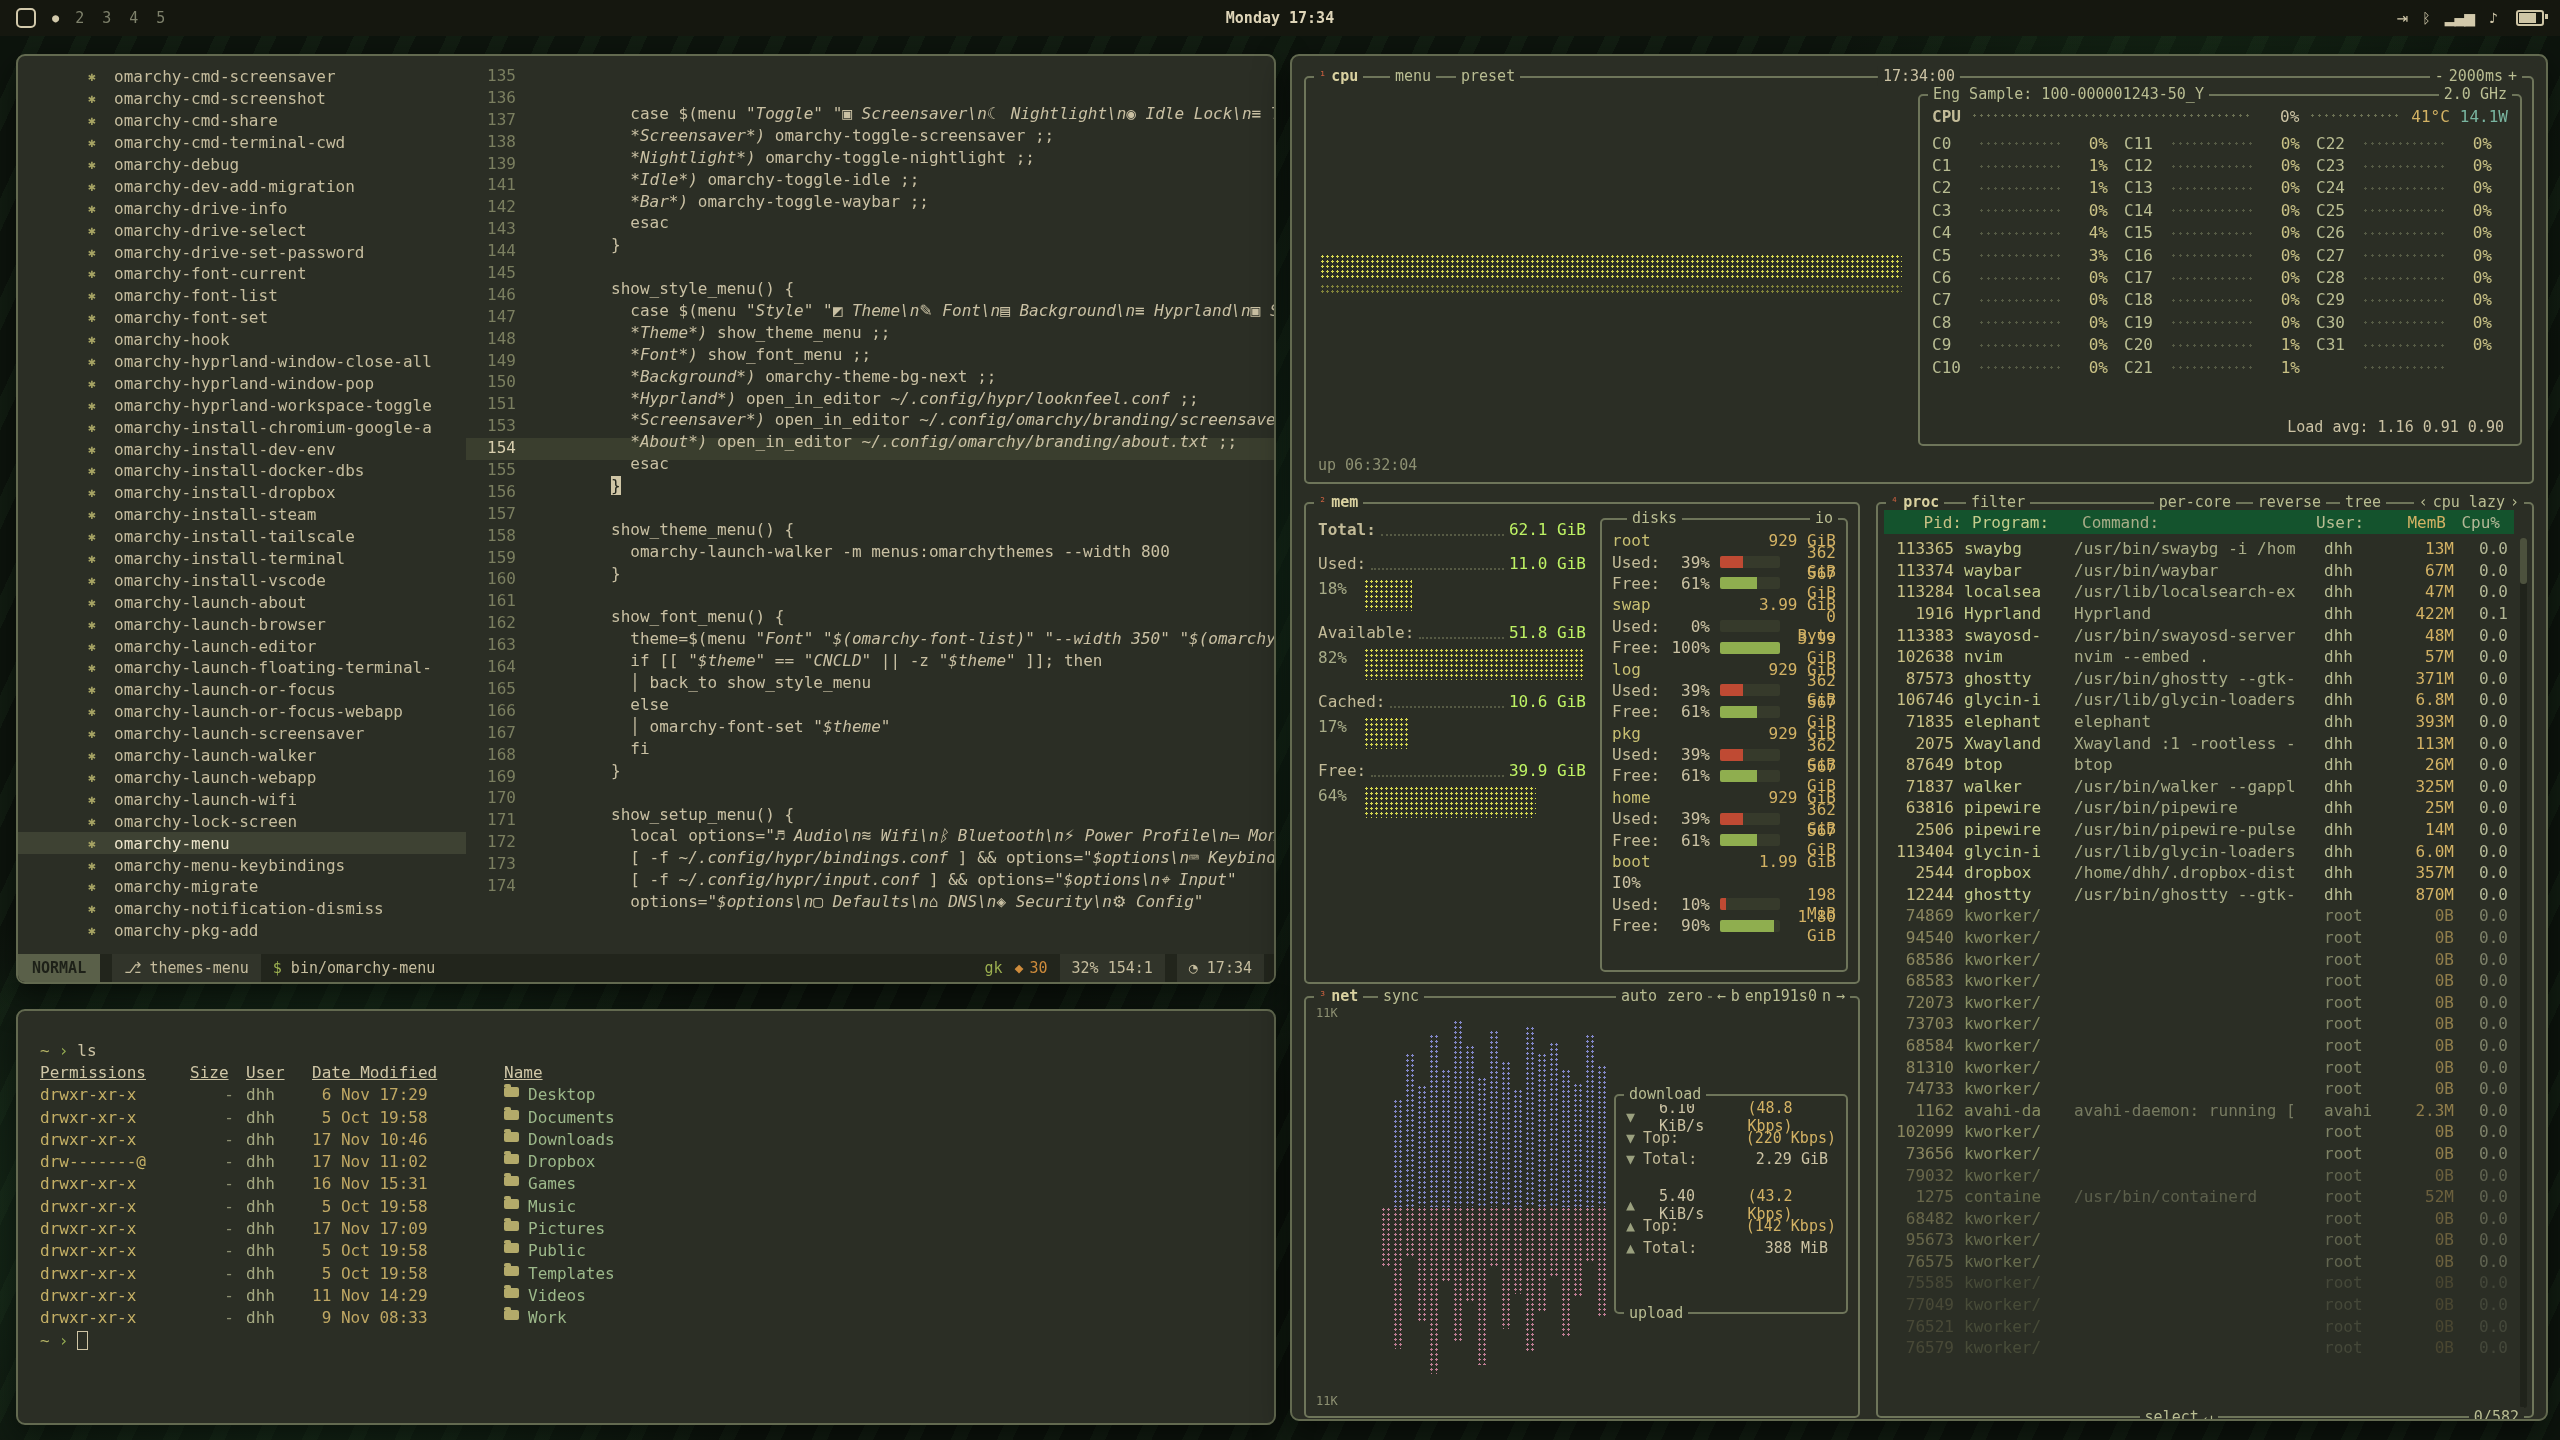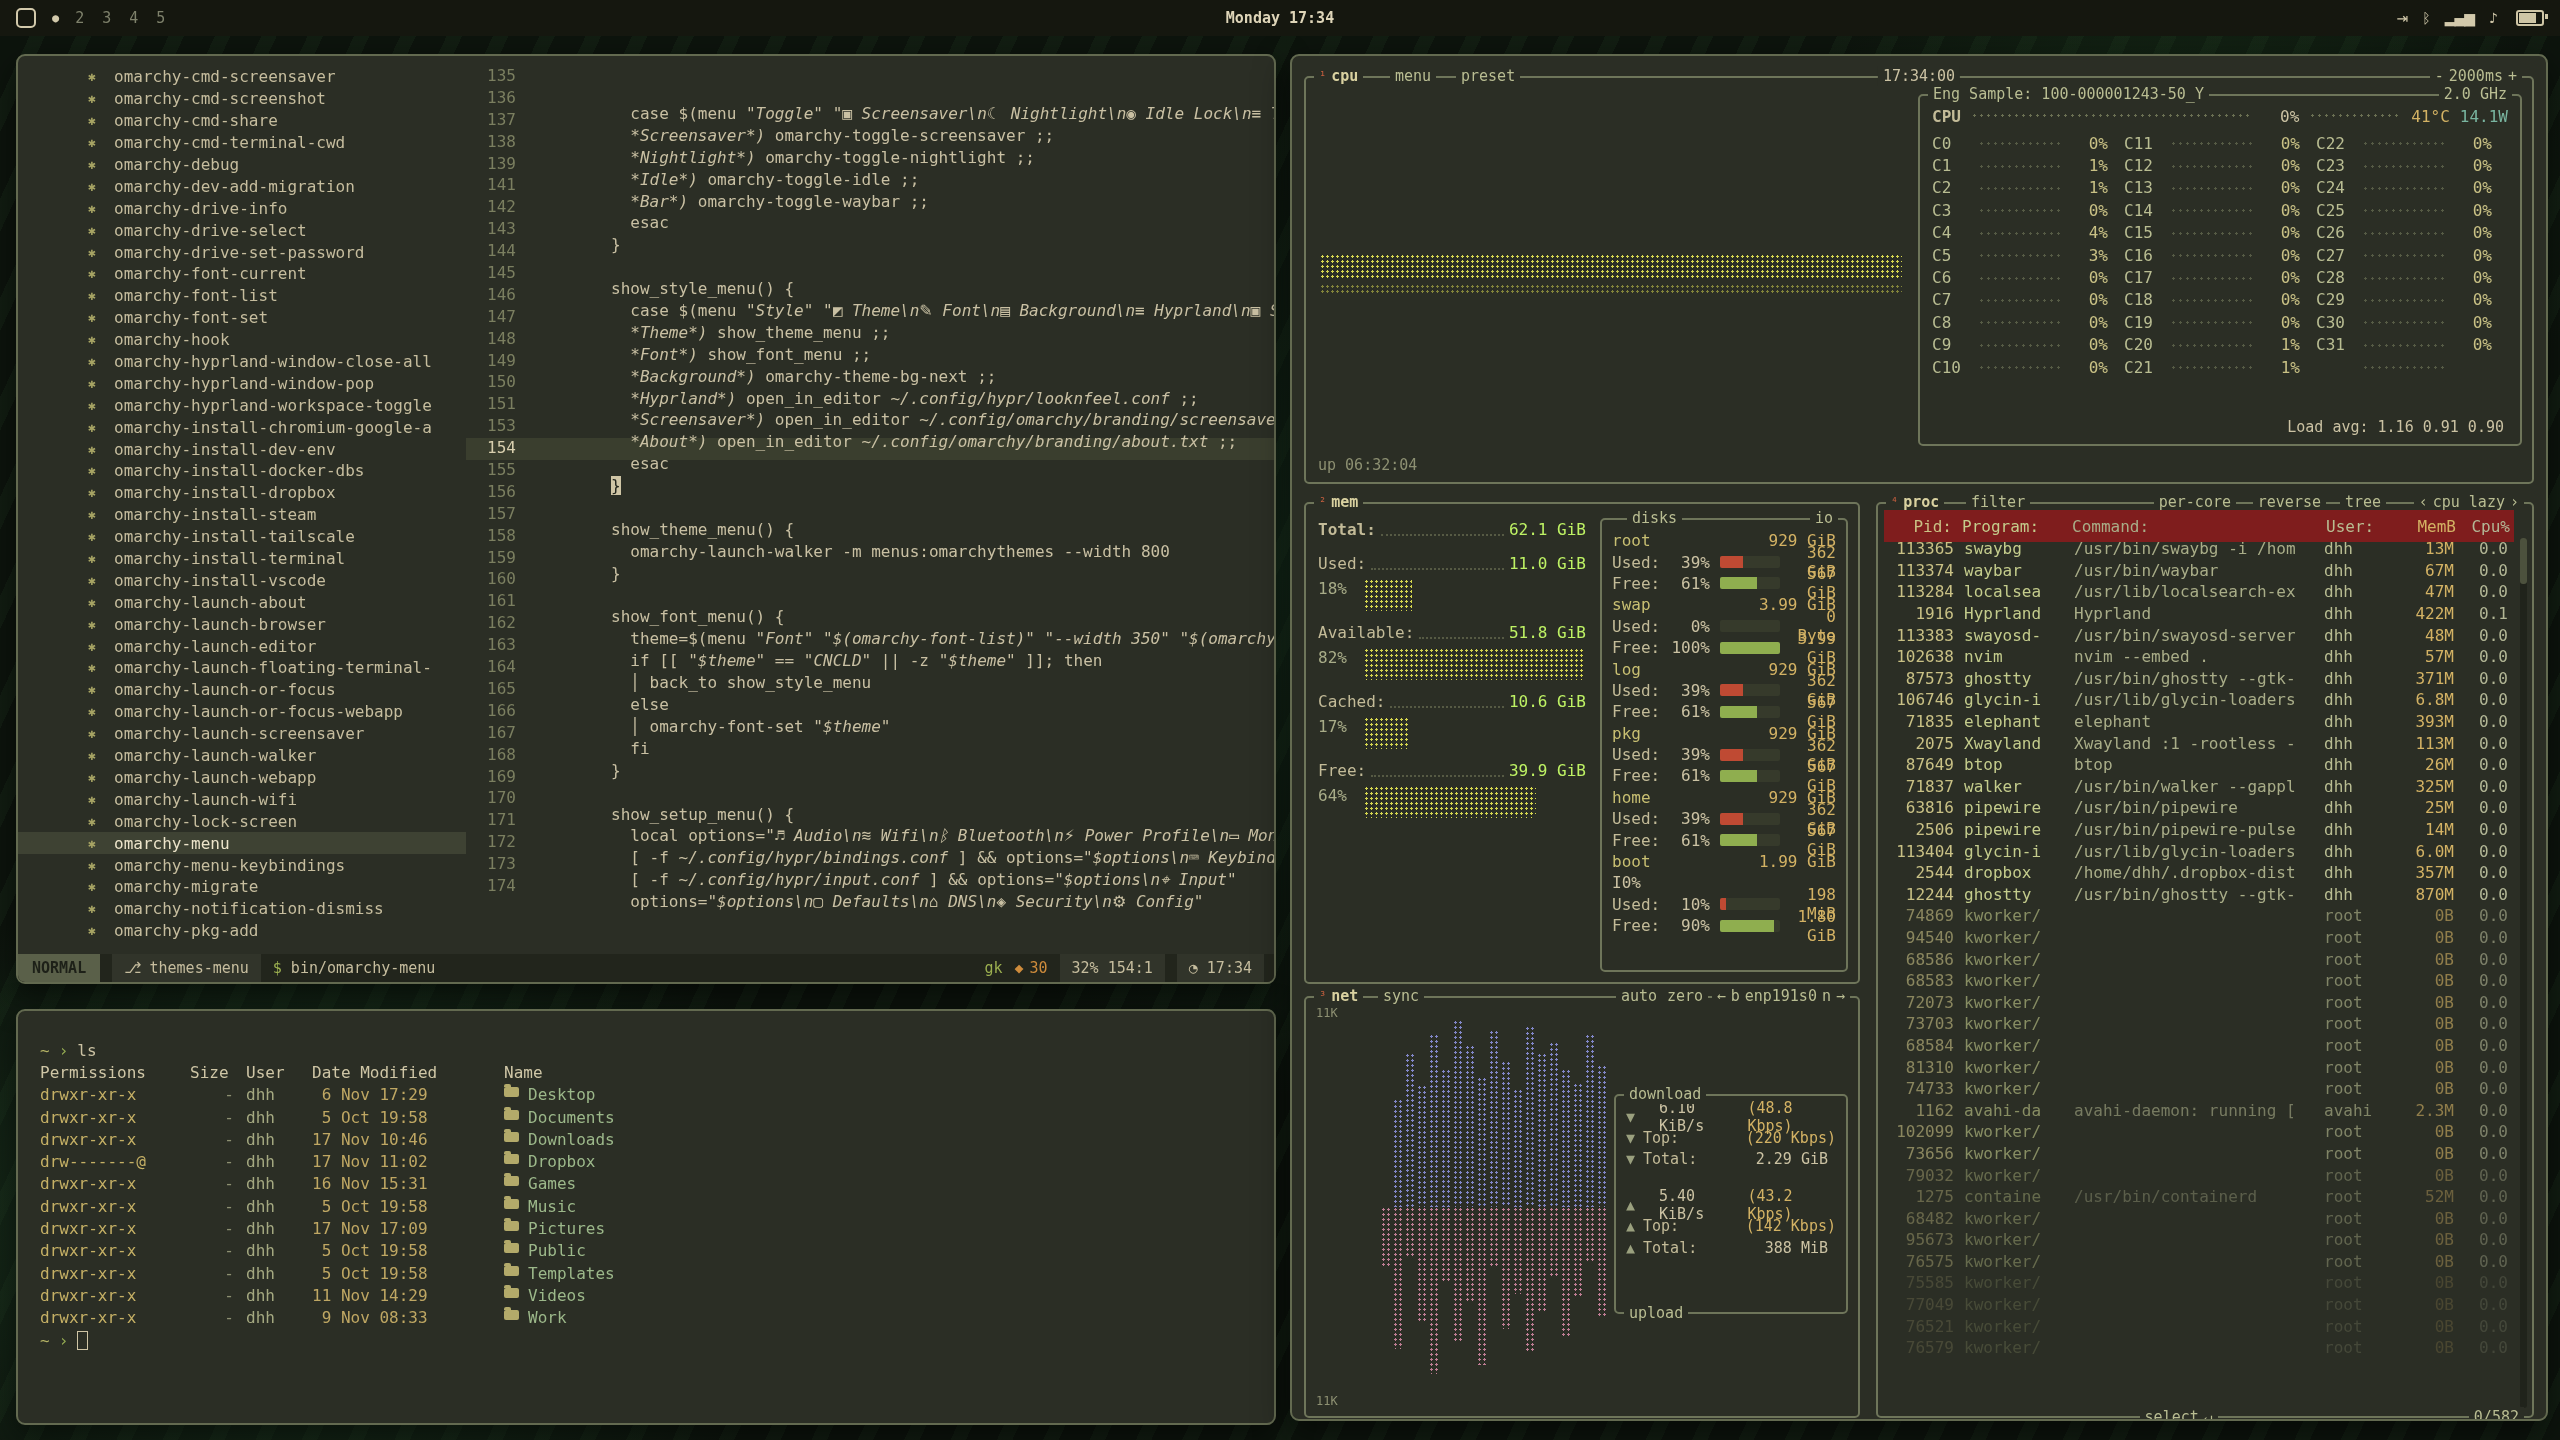--- a/index.html
+++ b/index.html
@@ -62,21 +62,21 @@
   .sl-ficon{color:#9cb050}
   .sl-spacer{flex:1}
   .sl-lsp{color:#9cb050}
   .sl-diag{color:#cf8c3c;display:flex;gap:6px}
   .sl-pos,.sl-clock{background:#31342a;padding:0 12px;height:100%;display:flex;align-items:center;gap:9px}
 
   
   .terminal-body{padding:28px 22px;font-size:16px}
   .tline{display:grid;grid-template-columns:150px 56px 66px 192px 1fr;height:22.3px;align-items:center;white-space:pre}
   .tline.flexline{display:flex;gap:9px}
-  .th{color:#cfc6a6;}
+  .th{color:#cfc6a6;text-decoration:underline}
   .tcwd{color:#b4b264}
   .tarrow{color:#94ab52}
   .tcmd{color:#cbc2a3}
   .tperm{color:#c5b065}
   .tsz{color:#8d9072;text-align:right;padding-right:12px}
   .tuser{color:#a5a981}
   .tdate{color:#bfa763}
   .tnamewrap{display:flex;align-items:flex-start;gap:9px;color:#9cb88a}
   .tfolder{width:15px;height:10px;background:#b3aa6a;border-radius:2px;position:relative;flex:none;margin-top:2px}
   .tfolder::before{content:"";position:absolute;left:0;top:-3px;width:7px;height:3px;background:#b3aa6a;border-radius:2px 2px 0 0}
@@ -153,22 +153,22 @@
   .nrows{padding:10px 10px 0;font-size:15px}
   .nrows.uprows{margin-top:14px}
   .nrow{display:flex;gap:8px;height:21.4px;align-items:center}
   .narr{color:#9aa07e}
   .nlbl{color:#c3bb98}
   .nfill{flex:1}
   .nval{color:#cbc2a3}
   .nparen{color:#d3b264}
 
   .proc{left:584px;top:446px;right:12px;height:912px}
-  .phead{position:absolute;left:6px;right:18px;top:6px;height:32px;background:#7f1d1d;display:grid;
-    grid-template-columns:74px 110px 1fr 64px 66px 54px;align-items:center;padding:0 4px;color:#d9d1a0}
+  .phead{position:absolute;left:6px;right:18px;top:6px;height:24px;background:#14532d;display:grid;
+    grid-template-columns:74px 110px 1fr 64px 66px 54px;align-items:center;padding:0 14px;color:#d9d1a0}
   .plist{position:absolute;left:6px;right:18px;top:34px;bottom:6px;overflow:hidden}
   .prow{display:grid;grid-template-columns:74px 110px 1fr 64px 66px 54px;height:21.6px;align-items:center;padding:0 6px}
   .ppid{text-align:right;padding-right:10px;color:#c9c185;white-space:pre}
   .pprog{color:#c4cc8c;overflow:hidden;white-space:pre}
   .pcmd{color:#a9ad88;overflow:hidden;white-space:pre}
   .puser{color:#b9bd92}
   .pmem{text-align:right;color:#d3b264}
   .pcpu{text-align:right;color:#b3b796}
   .prow.dim{opacity:.6}
   .prow.dim2{opacity:.38}

